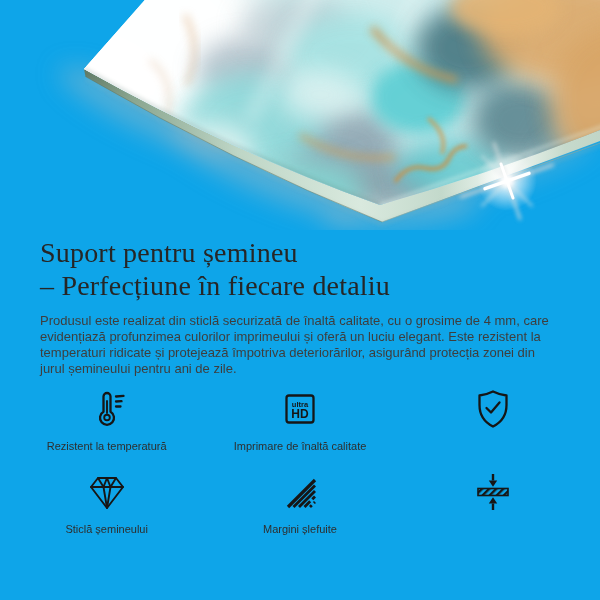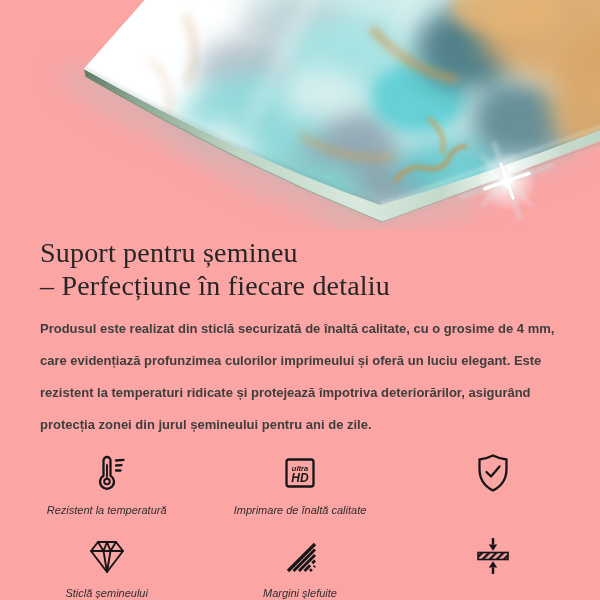--- a/index.html
+++ b/index.html
@@ -1,30 +1,30 @@
 <!DOCTYPE html>
 <html><head>
 <meta charset="utf-8">
 <style>
   html,body{margin:0;padding:0;background:#ffffff;}
   body{width:600px;height:600px;overflow:hidden;font-family:"Liberation Sans",sans-serif;}
-  .page{width:600px;height:600px;background:#fca5a5;position:relative;overflow:hidden;}
+  .page{width:600px;height:600px;background:#0ea5e9;position:relative;overflow:hidden;}
 
   .hero{height:230px;position:relative;}
   .hero svg{display:block;}
 
   .content{padding:0 40px;}
   .page-title{margin:6px 0 0;font-family:"Liberation Serif",serif;font-weight:400;
               font-size:28px;line-height:1.18;color:#262626;letter-spacing:.2px;}
   .page-title span{display:block;}
-  .description{margin:11px 0 0;max-width:524px;font-size:13px;line-height:32px;color:#3e3e3e;font-weight:bold;}
+  .description{margin:11px 0 0;max-width:524px;font-size:13px;line-height:16px;color:#3e3e3e;}
 
   .features{display:grid;grid-template-columns:repeat(3,1fr);row-gap:18px;
             margin:10px 0 0;padding:0 10px;}
-  .feature{text-align:center;font-style:italic;}
+  .feature{text-align:center;}
   .feature .icon{display:inline-block;width:44px;height:44px;}
   .feature-label{margin-top:5px;font-size:11px;color:#2e2e2e;}
 
   .stroke{fill:none;stroke:#161616;stroke-width:2.3;stroke-linecap:round;stroke-linejoin:round;}
   .thin{fill:none;stroke:#161616;stroke-width:1.9;stroke-linecap:round;stroke-linejoin:round;}
 </style>
 </head>
 <body>
 
 <div class="page">

